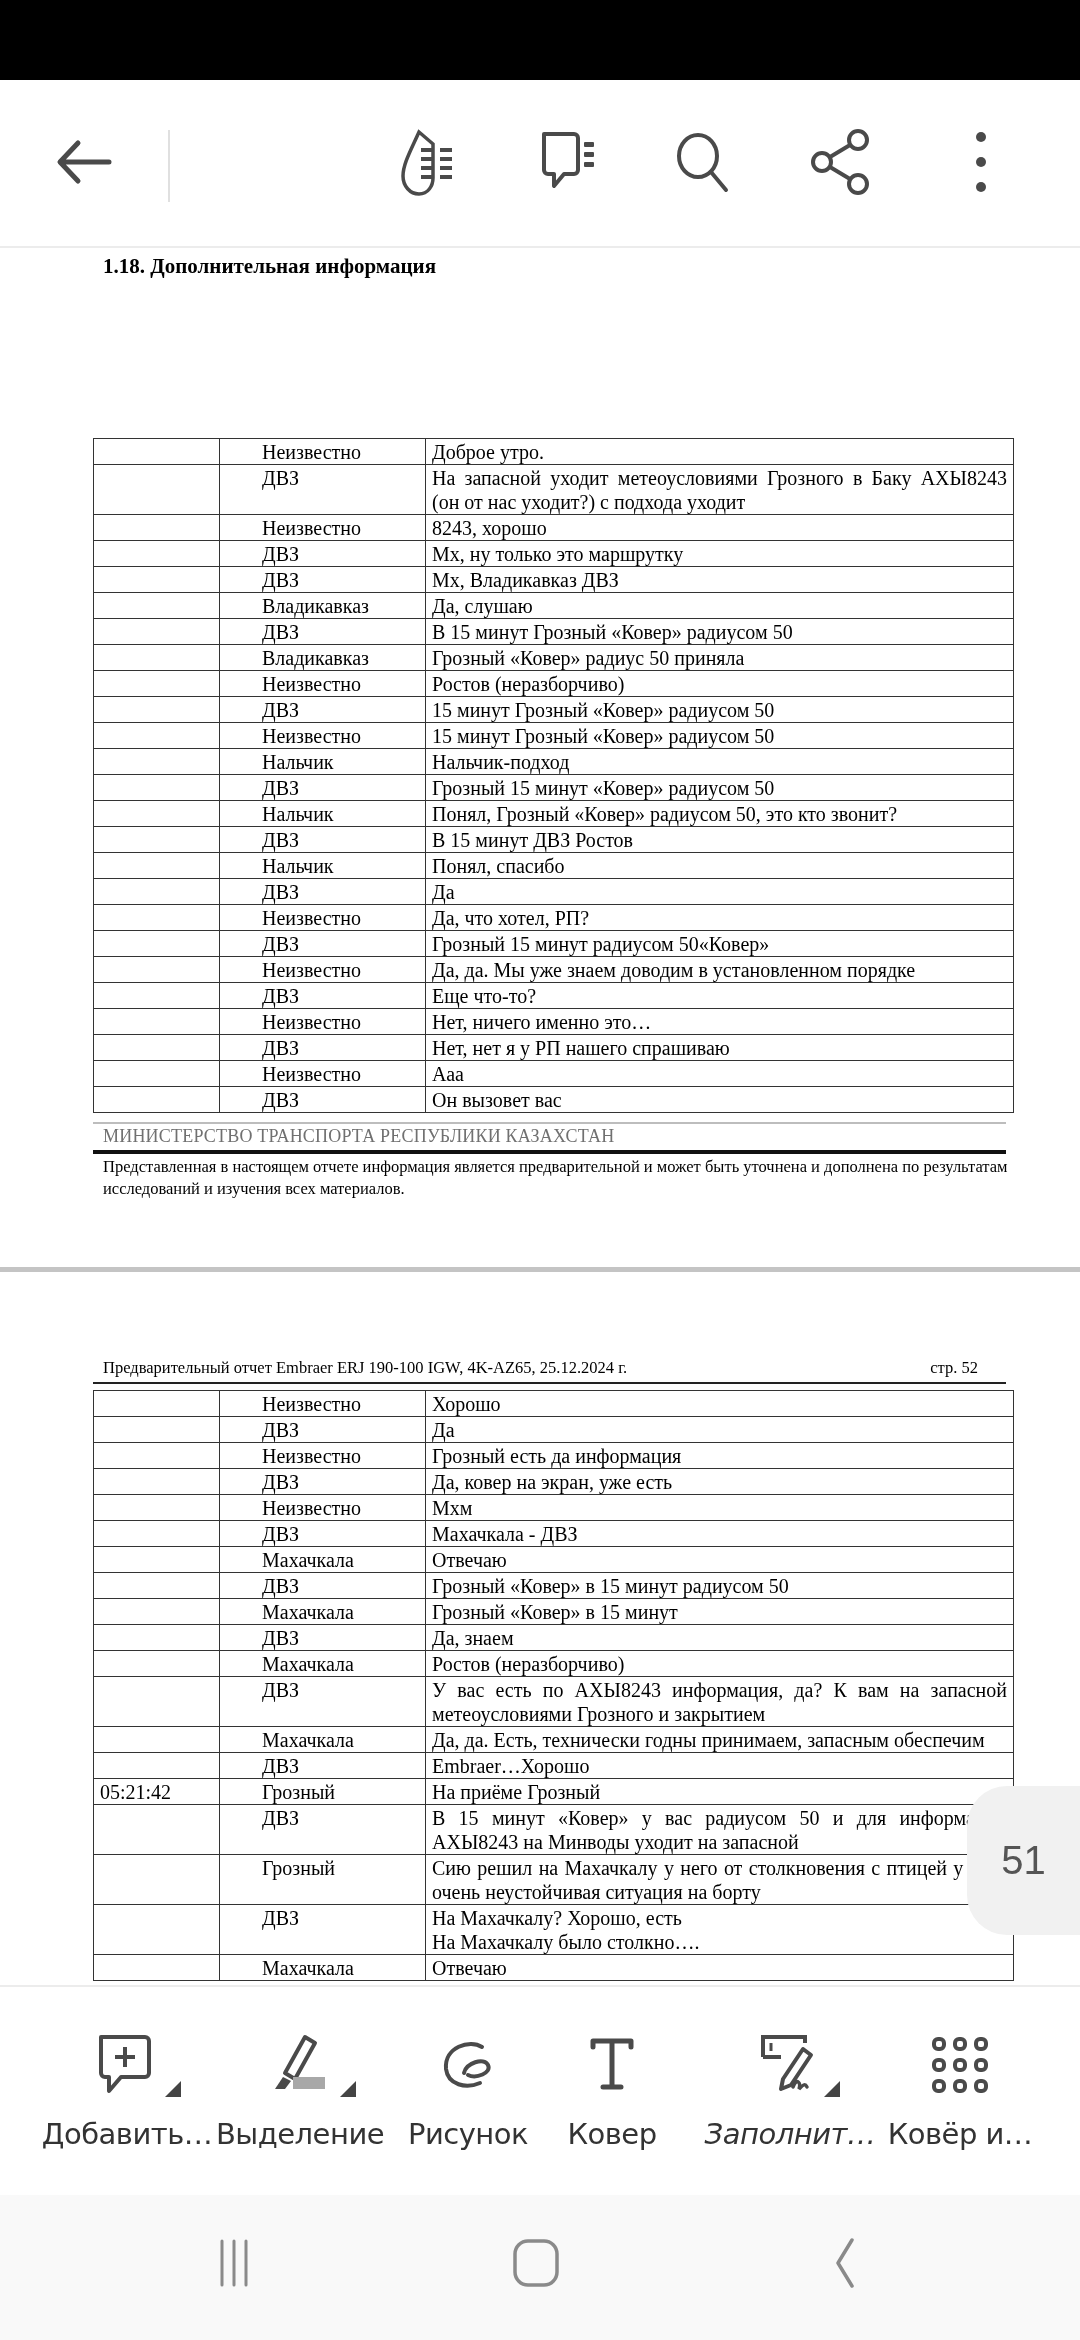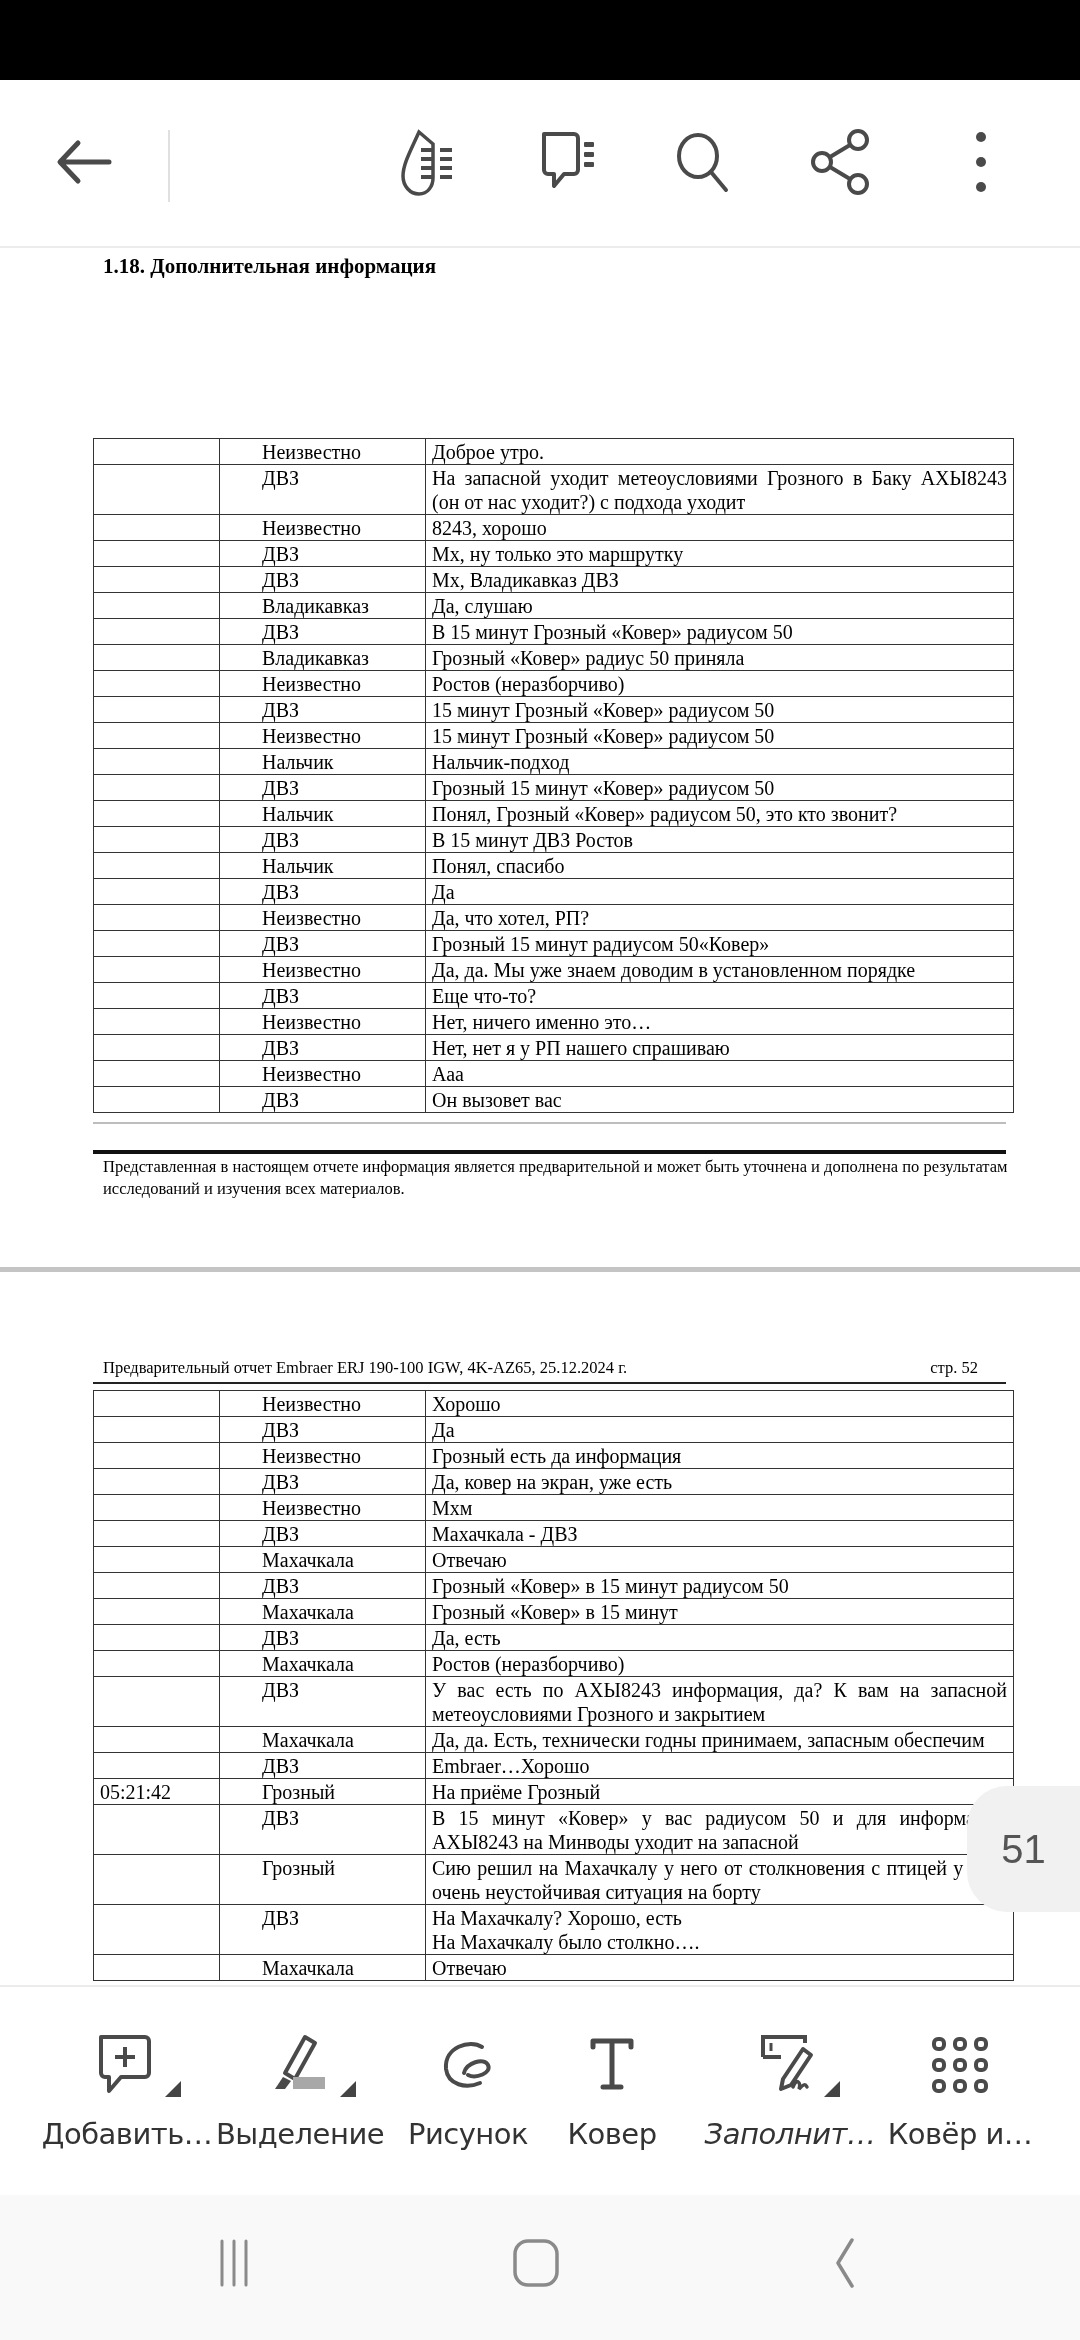--- a/index.html
+++ b/index.html
@@ -32,21 +32,21 @@
 
   .ministry { position: absolute; left: 103px; top: 876px; font-size: 18px; color: #707070; letter-spacing: 0.2px; }
   .ministry-rule-top { position: absolute; left: 93px; top: 872px; width: 913px; height: 2px; background: #bdbdbd; }
   .ministry-rule { position: absolute; left: 93px; top: 900px; width: 913px; height: 4px; background: #111; }
   .disclaimer { position: absolute; left: 103px; top: 906px; width: 905px; font-size: 16.5px; line-height: 22px; }
 
   .p2-header { position: absolute; left: 103px; top: 86px; width: 875px; font-size: 16.5px; display: flex; justify-content: space-between; }
   .p2-rule { position: absolute; left: 93px; top: 110px; width: 913px; height: 2px; background: #222; }
   .t2 { top: 118px; }
 
-  .page-indicator { position: absolute; left: 967px; top: 1786px; width: 113px; height: 126px; background: #f1f1f1; border-radius: 40px 0 0 40px; display: flex; align-items: center; justify-content: center; font-family: "Liberation Sans", sans-serif; font-size: 40px; color: #555; }
+  .page-indicator { position: absolute; left: 967px; top: 1786px; width: 113px; height: 149px; background: #f1f1f1; border-radius: 40px 0 0 40px; display: flex; align-items: center; justify-content: center; font-family: "Liberation Sans", sans-serif; font-size: 40px; color: #555; }
 
   .toolbar { position: absolute; left: 0; top: 1985px; width: 1080px; height: 210px; background: #fff; border-top: 2px solid #ececec; }
   .tool { position: absolute; top: 30px; width: 180px; height: 160px; text-align: center; cursor: pointer; }
   .tool .tool-icon { position: relative; height: 100px; display: flex; align-items: center; justify-content: center; }
   .tool .tool-label { font-family: "DejaVu Sans", sans-serif; font-size: 29px; color: #333; white-space: nowrap; letter-spacing: -0.5px; }
   .tool .corner { position: absolute; width: 0; height: 0; border-left: 16px solid transparent; border-bottom: 16px solid #444; }
 
   .nav-bar { position: absolute; left: 0; top: 2195px; width: 1080px; height: 145px; background: #f9f9f9; }
   .nav-btn { position: absolute; top: 30px; width: 100px; height: 80px; display: flex; align-items: center; justify-content: center; cursor: pointer; }
 </style>
@@ -249,20 +249,21 @@
             <td class="c-text" style="white-space: pre-line;">Ааа</td>
           </tr>
           <tr>
             <td class="c-time" style="white-space: pre-line;"></td>
             <td class="c-who" style="white-space: pre-line;">ДВЗ</td>
             <td class="c-text" style="white-space: pre-line;">Он вызовет вас</td>
           </tr>
         </tbody>
       </table>
     <div class="ministry-rule-top"></div>
+    <div class="ministry">МИНИСТЕРСТВО ТРАНСПОРТА РЕСПУБЛИКИ КАЗАХСТАН</div>
     <div class="ministry-rule"></div>
     <div class="disclaimer">Представленная в настоящем отчете информация является предварительной и может быть уточнена и дополнена по результатам исследований и изучения всех материалов.</div>
   </div>
 
   <div class="page-gap"></div>
 
   <div class="page page-2">
     <div class="p2-header">
       <span>Предварительный отчет Embraer ERJ 190-100 IGW, 4K-AZ65, 25.12.2024 г.</span>
       <span>стр. 52</span>
@@ -311,21 +312,21 @@
             <td class="c-text" style="white-space: pre-line;">Грозный «Ковер» в 15 минут радиусом 50</td>
           </tr>
           <tr>
             <td class="c-time" style="white-space: pre-line;"></td>
             <td class="c-who" style="white-space: pre-line;">Махачкала</td>
             <td class="c-text" style="white-space: pre-line;">Грозный «Ковер» в 15 минут</td>
           </tr>
           <tr>
             <td class="c-time" style="white-space: pre-line;"></td>
             <td class="c-who" style="white-space: pre-line;">ДВЗ</td>
-            <td class="c-text" style="white-space: pre-line;">Да, есть</td>
+            <td class="c-text" style="white-space: pre-line;">Да, знаем</td>
           </tr>
           <tr>
             <td class="c-time" style="white-space: pre-line;"></td>
             <td class="c-who" style="white-space: pre-line;">Махачкала</td>
             <td class="c-text" style="white-space: pre-line;">Ростов (неразборчиво)</td>
           </tr>
           <tr>
             <td class="c-time" style="white-space: pre-line;"></td>
             <td class="c-who" style="white-space: pre-line;">ДВЗ</td>
             <td class="c-text" style="white-space: pre-line;">У вас есть по АХЫ8243 информация, да? К вам на запасной метеоусловиями Грозного и закрытием</td>

